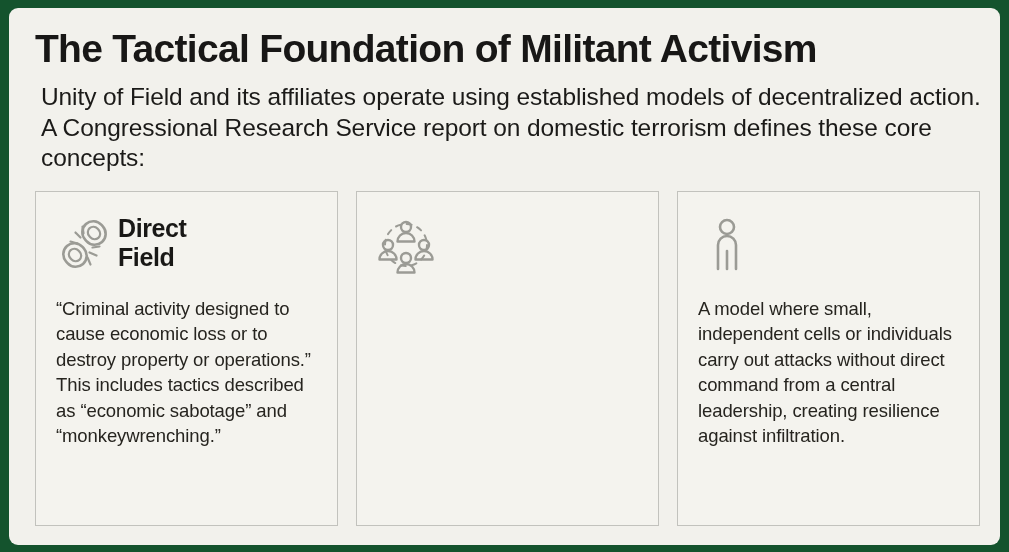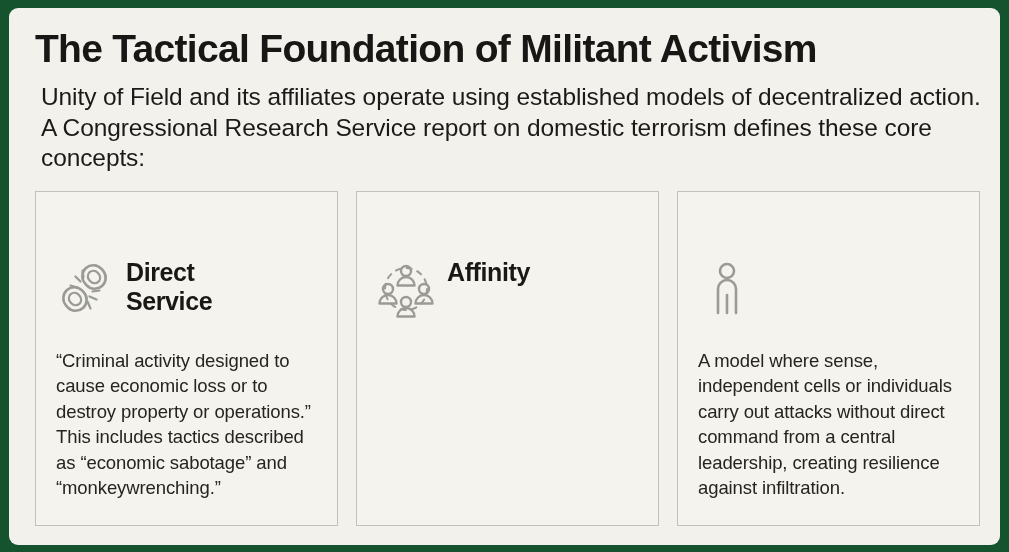--- a/index.html
+++ b/index.html
@@ -73,43 +73,42 @@
     background: #f4f3ee;
     border: 1.6px solid #c2c2bd;
     box-sizing: border-box;
     padding: 20px 20px 18px 20px;
     display: flex;
     flex-direction: column;
   }
   .card-head {
     display: flex;
     align-items: flex-start;
-    gap: 12px;
+    gap: 4px;
     height: 84px;
-    margin-top: 44px;
   }
   .card-icon {
     flex: 0 0 auto;
     width: 58px;
     height: 62px;
     display: block;
     margin-top: 2px;
   }
   .card-icon svg { display: block; }
   .card-title {
     font-size: 25px;
     line-height: 29px;
     font-weight: 700;
     letter-spacing: -0.4px;
     color: #19changed;
     color: #191816;
     padding-top: 2px;
   }
   .card-body {
-    margin-top: 8px;
+    margin-top: 0;
     font-size: 18.5px;
     line-height: 25.4px;
     font-weight: 400;
     letter-spacing: -0.1px;
     color: #26241f;
   }
 </style>
 </head>
 <body>
 
@@ -141,21 +140,21 @@
                 <line x1="21.5" y1="29.5" x2="14.5" y2="27.5"></line>
                 <line x1="27.5" y1="19.5" x2="26.5" y2="12.5"></line>
                 <line x1="33.5" y1="38.5" x2="40.5" y2="41.5"></line>
                 <line x1="31.5" y1="43.5" x2="34.5" y2="50.5"></line>
                 <line x1="36.5" y1="33.5" x2="43.5" y2="32.5"></line>
               </g>
             </svg>
           </span>
           <div class="card-title">
             <span>Direct</span><br>
-            <span>Service</span>
+            <span>Field</span>
           </div>
         </div>
         <div class="card-body">“Criminal activity designed to cause economic loss or to destroy property or operations.” This includes tactics described as “economic sabotage” and “monkeywrenching.”</div>
       </div>
 
       <div class="card">
         <div class="card-head">
           <span class="card-icon">
             <svg viewBox="0 0 58 62" width="58" height="62" fill="none" stroke="#9b9b95" stroke-width="2.4" stroke-linecap="round" stroke-linejoin="round">
 
@@ -176,33 +175,33 @@
                 <path d="M-8.5 14.5 a8.5 8.5 0 0 1 17 0 z"></path>
               </g>
 
               <g transform="translate(29,44)">
                 <circle cx="0" cy="0" r="5"></circle>
                 <path d="M-8.5 14.5 a8.5 8.5 0 0 1 17 0 z"></path>
               </g>
             </svg>
           </span>
           <div class="card-title">
-            <span>Affinity</span><br>
+            <br>
           </div>
         </div>
       </div>
 
       <div class="card">
         <div class="card-head">
           <span class="card-icon">
             <svg viewBox="0 0 58 62" width="58" height="62" fill="none" stroke="#9b9b95" stroke-width="2.6" stroke-linecap="round" stroke-linejoin="round">
               <circle cx="29" cy="13" r="7"></circle>
               <path d="M20 55 L20 31 a9 9 0 0 1 18 0 L38 55"></path>
               <line x1="29" y1="37" x2="29" y2="55"></line>
             </svg>
           </span>
         </div>
-        <div class="card-body">A model where sense, independent cells or individuals carry out attacks without direct command from a central leadership, creating resilience against infiltration.</div>
+        <div class="card-body">A model where small, independent cells or individuals carry out attacks without direct command from a central leadership, creating resilience against infiltration.</div>
       </div>
 
     </div>
   </div>
 </div>
 
 </body></html>

